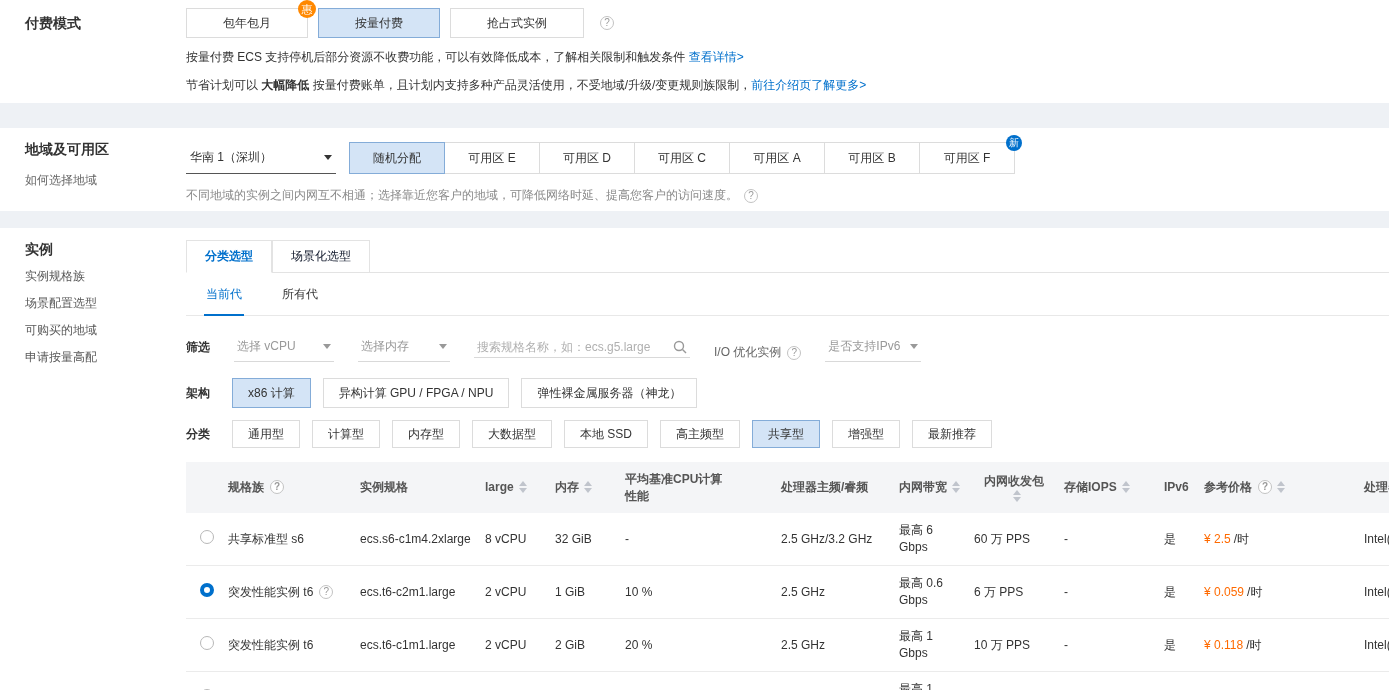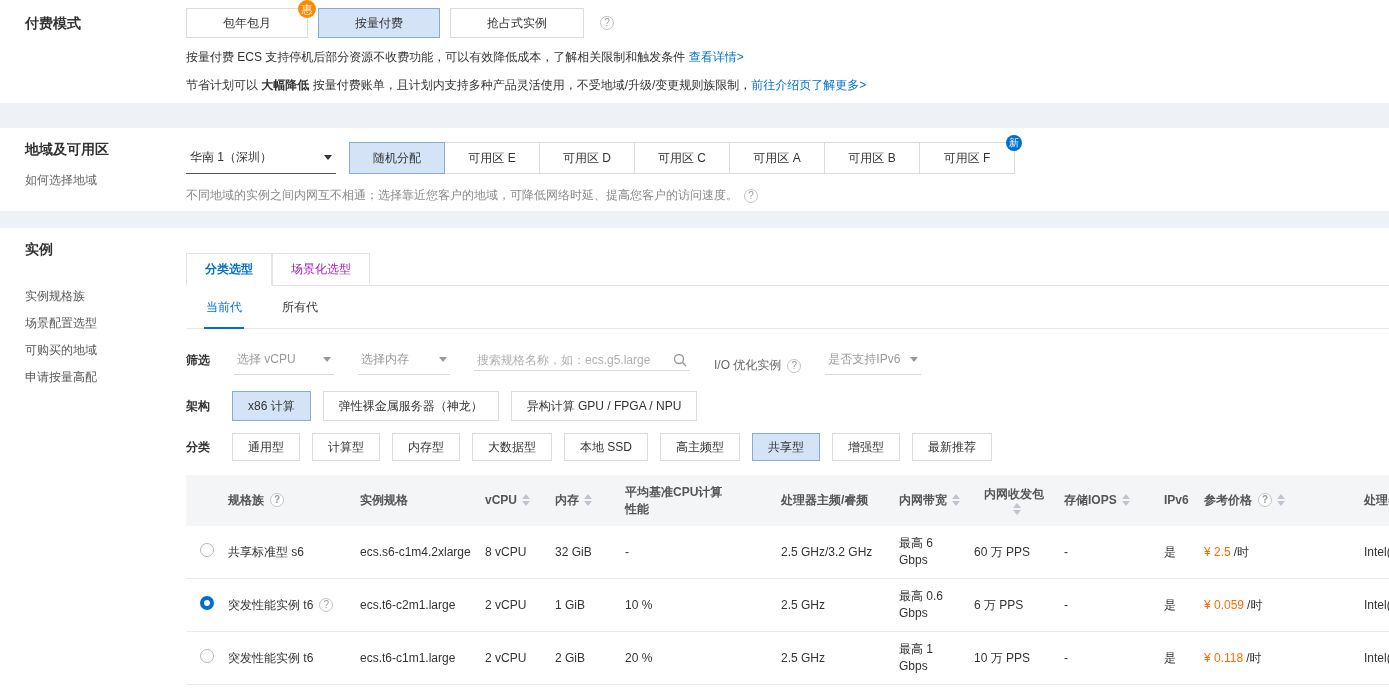--- a/index.html
+++ b/index.html
@@ -5,21 +5,21 @@
   * { margin:0; padding:0; box-sizing:border-box; }
   html,body { width:1389px; height:690px; overflow:hidden; }
   body {
     background:#eef1f5;
     font-family:"Liberation Sans","DejaVu Sans",sans-serif;
     font-size:12px; color:#333;
   }
   .sec { background:#fff; position:relative; padding-left:186px; }
   .sec1 { height:103px; margin-bottom:25px; padding-top:8px; }
   .sec2 { height:83px; margin-bottom:17px; padding-top:14px; }
-  .sec3 { height:462px; padding-top:25px; overflow:hidden; }
+  .sec3 { height:462px; padding-top:12px; overflow:hidden; }
   .sec-label { position:absolute; left:25px; top:15px; font-size:14px; font-weight:bold; color:#333; }
   .sec2 .sec-label { top:13px; }
   .sec3 .sec-label { top:13px; }
 
   
   .pay-row { display:flex; align-items:center; gap:10px; }
   button { font-family:inherit; font-size:12px; cursor:pointer; }
   .opt-btn {
     position:relative; height:30px; min-width:100px; padding:0 36px;
     background:#fff; border:1px solid #dcdcdc; color:#333;
@@ -61,26 +61,26 @@
   .zone-group { display:flex; }
   .zone-btn {
     position:relative; height:32px; min-width:96px; padding:0 20px; margin-left:-1px;
     background:#fff; border:1px solid #dcdcdc; color:#333;
     display:inline-flex; align-items:center; justify-content:center;
   }
   .zone-btn.selected { z-index:1; }
   .note { margin-top:13px; color:#8a8a8a; display:flex; align-items:center; }
 
   
-  .side-links { position:absolute; left:25px; top:60px; display:flex; flex-direction:column; gap:10px; color:#595959; }
+  .side-links { position:absolute; left:25px; top:40px; display:flex; flex-direction:column; gap:10px; color:#595959; }
   .side-links span { cursor:pointer; }
   .tab-bar { display:flex; border-bottom:1px solid #e3e3e3; }
   .tab {
     padding:7px 18px; border:1px solid #e3e3e3; margin-bottom:-1px;
-    background:#fff; color:#a21caf; cursor:pointer;
+    background:#fff; color:#0f172a; cursor:pointer;
   }
   .tab.active { color:#0070cc; font-weight:bold; border-bottom-color:#fff; }
   .gen-bar { display:flex; gap:36px; padding:0 18px; border-bottom:1px solid #e8e8e8; }
   .gen { padding:13px 2px 11px; color:#333; cursor:pointer; }
   .gen.active { color:#0070cc; border-bottom:2px solid #0070cc; margin-bottom:-1px; }
 
   .filter-row { margin-top:16px; display:flex; align-items:center; gap:24px; }
   .f-label { font-weight:bold; color:#333; }
   .sel {
     display:inline-flex; align-items:center; justify-content:space-between;
@@ -239,22 +239,22 @@
     </div>
     <div class="sel w-ipv6">
       <span>是否支持IPv6</span>
       <span class="caret gray"></span>
     </div>
   </div>
 
   <div class="chip-row">
     <span class="f-label">架构</span>
     <button class="chip selected">x86 计算</button>
+    <button class="chip">异构计算 GPU / FPGA / NPU</button>
     <button class="chip">弹性裸金属服务器（神龙）</button>
-    <button class="chip">异构计算 GPU / FPGA / NPU</button>
   </div>
 
   <div class="chip-row cat-row">
     <span class="f-label">分类</span>
     <button class="chip">通用型</button>
     <button class="chip">计算型</button>
     <button class="chip">内存型</button>
     <button class="chip">大数据型</button>
     <button class="chip">本地 SSD</button>
     <button class="chip">高主频型</button>
@@ -267,21 +267,21 @@
     <div class="thead">
       <div class="cell c-radio"></div>
       <div class="cell c-family hcell">
         <span>规格族</span>
         <span class="q">?</span>
       </div>
       <div class="cell c-spec hcell">
         <span>实例规格</span>
       </div>
       <div class="cell c-vcpu hcell">
-        <span>vCPU</span>
+        <span>large</span>
         <span class="sort">
             <i class="up"></i>
             <i class="down"></i>
           </span>
       </div>
       <div class="cell c-mem hcell">
         <span>内存</span>
         <span class="sort">
             <i class="up"></i>
             <i class="down"></i>

